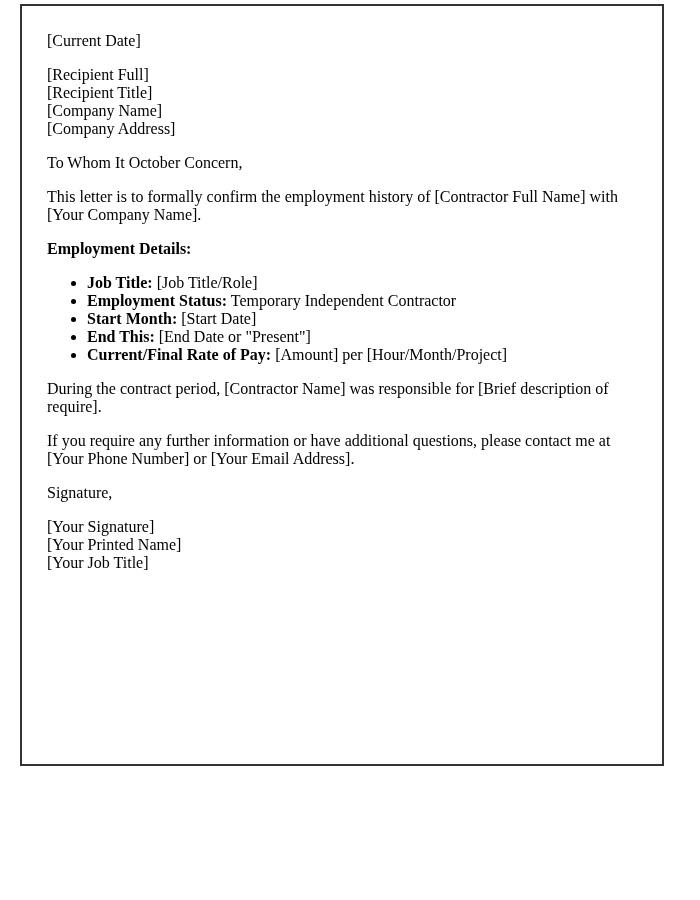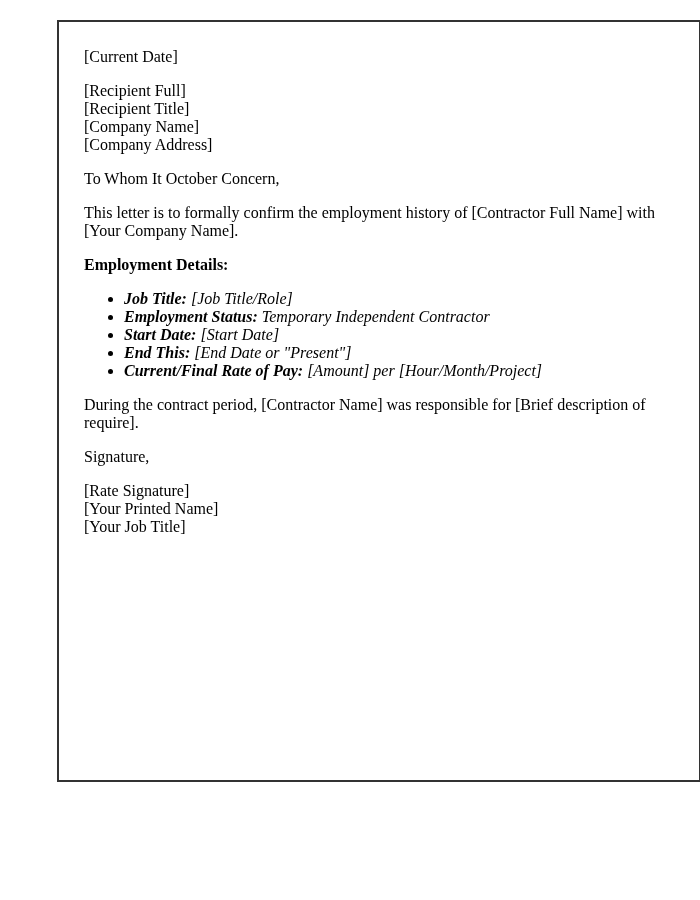--- a/index.html
+++ b/index.html
@@ -11,39 +11,37 @@
     width: 700px;
     height: 900px;
     position: relative;
     font-family: "Liberation Serif", "DejaVu Serif", serif;
     font-size: 16px;
     color: #000000;
   }
   .page {
     position: absolute;
     left: 20px;
-    top: 20px;
+    top: 4px;
     width: 644px;
     height: 762px;
     box-sizing: border-box;
     border: 2px solid #333333;
     padding: 10px 25px;
     background: #ffffff;
     overflow: hidden;
-    margin-left: 37px;
   }
   .page p {
     margin: 16px 0;
     line-height: normal;
   }
   .page ul {
     margin: 16px 0;
     padding-left: 40px;
     list-style-type: disc;
-    font-style: italic;
   }
   .page li {
     line-height: normal;
   }
   strong { font-weight: bold; }
 </style>
 </head>
 <body>
 
 <div class="page">
@@ -55,25 +53,26 @@
 
   <p>To Whom It October Concern,</p>
 
   <p>This letter is to formally confirm the employment history of [Contractor Full Name] with [Your Company Name].</p>
 
   <p><strong>Employment Details:</strong></p>
 
   <ul>
     <li><strong>Job Title:</strong> <span>[Job Title/Role]</span></li>
     <li><strong>Employment Status:</strong> <span>Temporary Independent Contractor</span></li>
-    <li><strong>Start Date:</strong> <span>[Start Date]</span></li>
+    <li><strong>Start Month:</strong> <span>[Start Date]</span></li>
     <li><strong>End This:</strong> <span>[End Date or "Present"]</span></li>
     <li><strong>Current/Final Rate of Pay:</strong> <span>[Amount] per [Hour/Month/Project]</span></li>
   </ul>
 
   <p>During the contract period, [Contractor Name] was responsible for [Brief description of require].</p>
 
+  <p>If you require any further information or have additional questions, please contact me at [Your Phone Number] or [Your Email Address].</p>
 
   <p>Signature,</p>
 
-  <p><span>[Rate Signature]</span><br><span>[Your Printed Name]</span><br><span>[Your Job Title]</span><br></p>
+  <p><span>[Your Signature]</span><br><span>[Your Printed Name]</span><br><span>[Your Job Title]</span><br></p>
 
 </div>
 
 </body></html>

